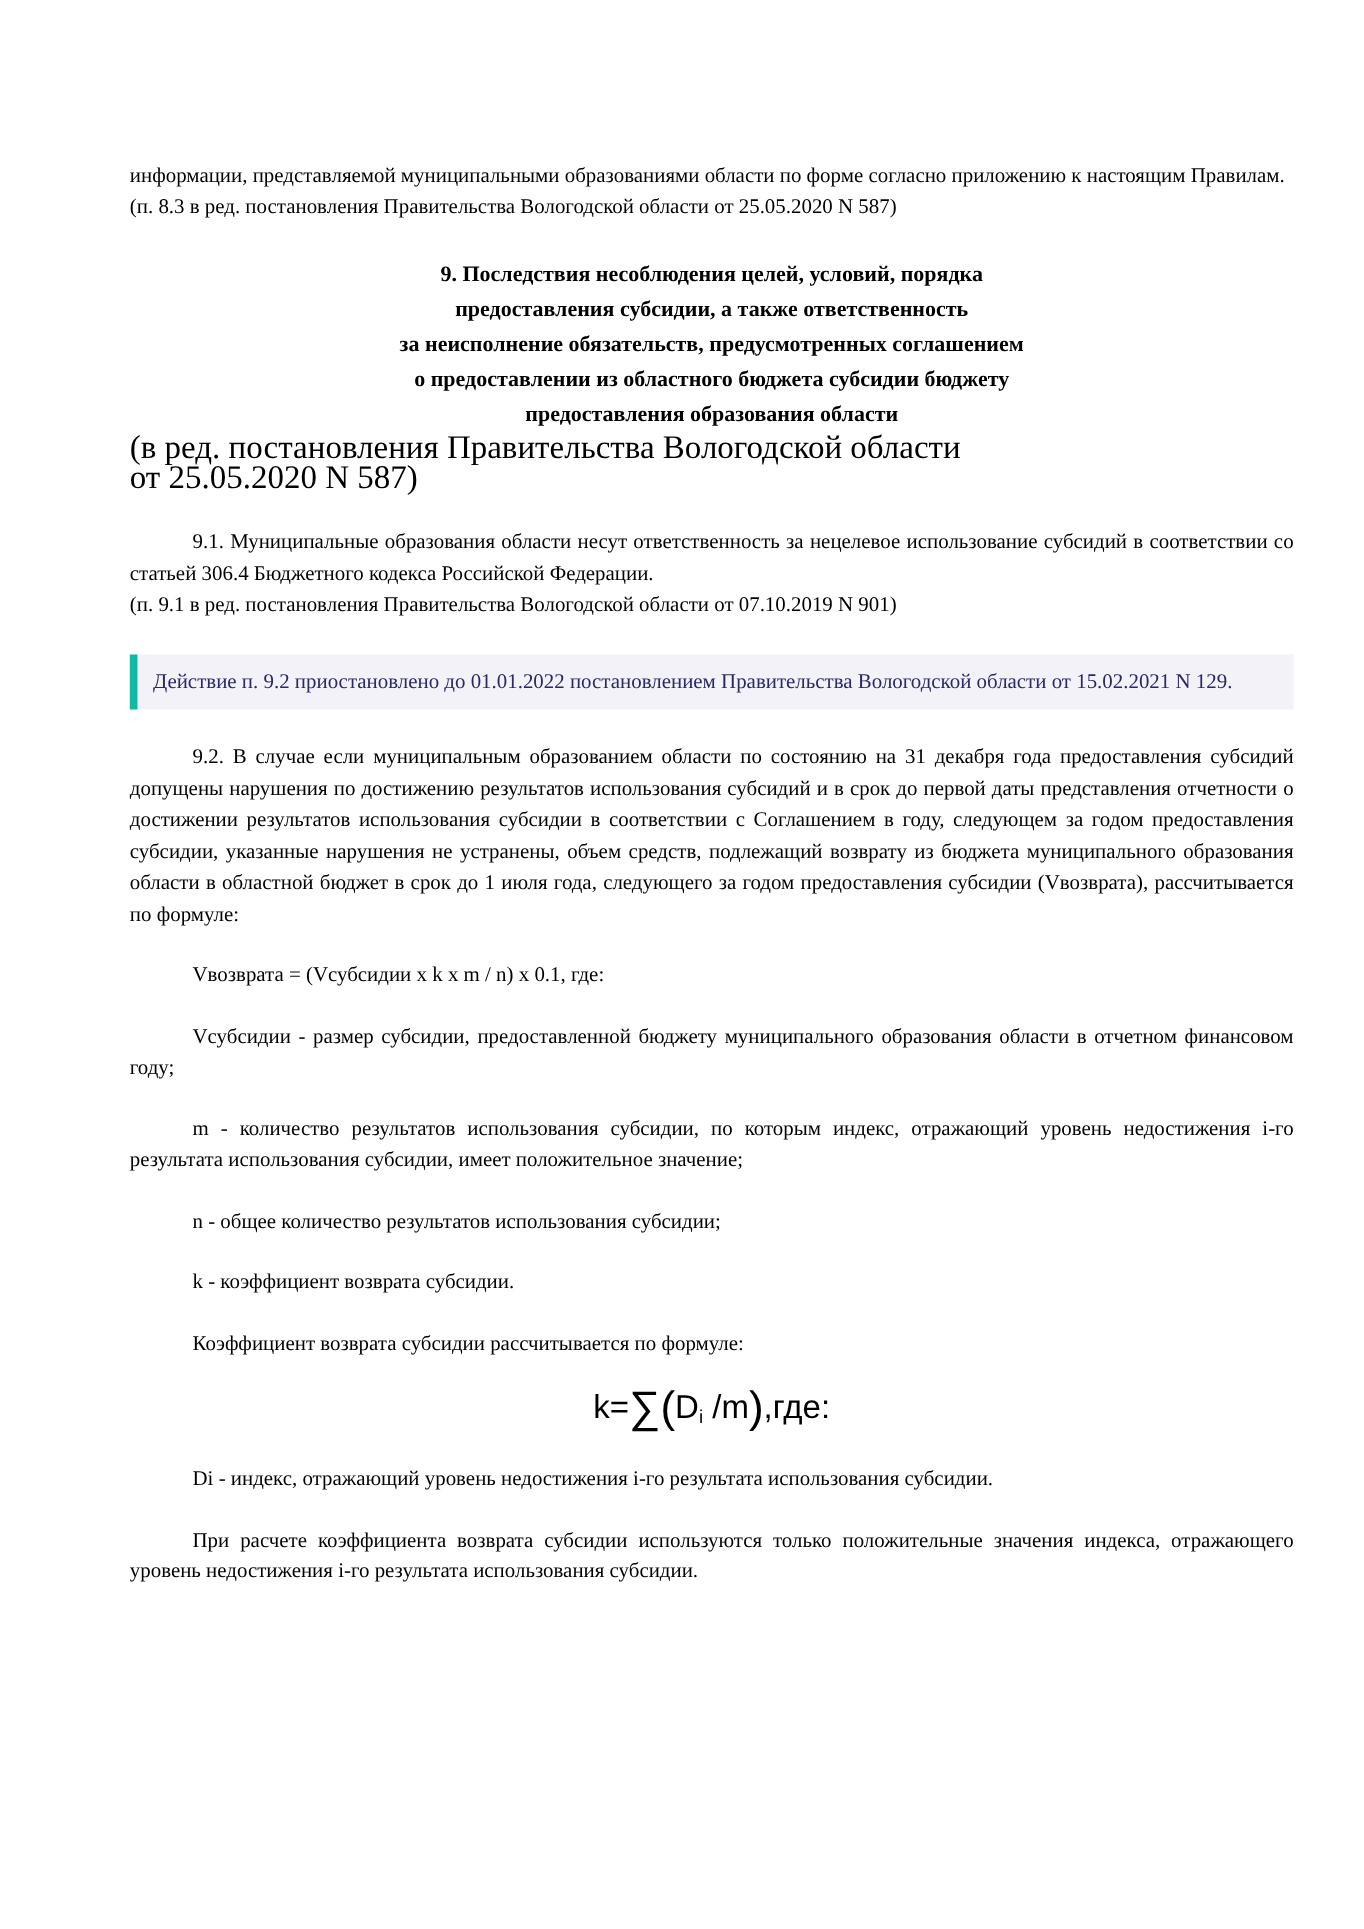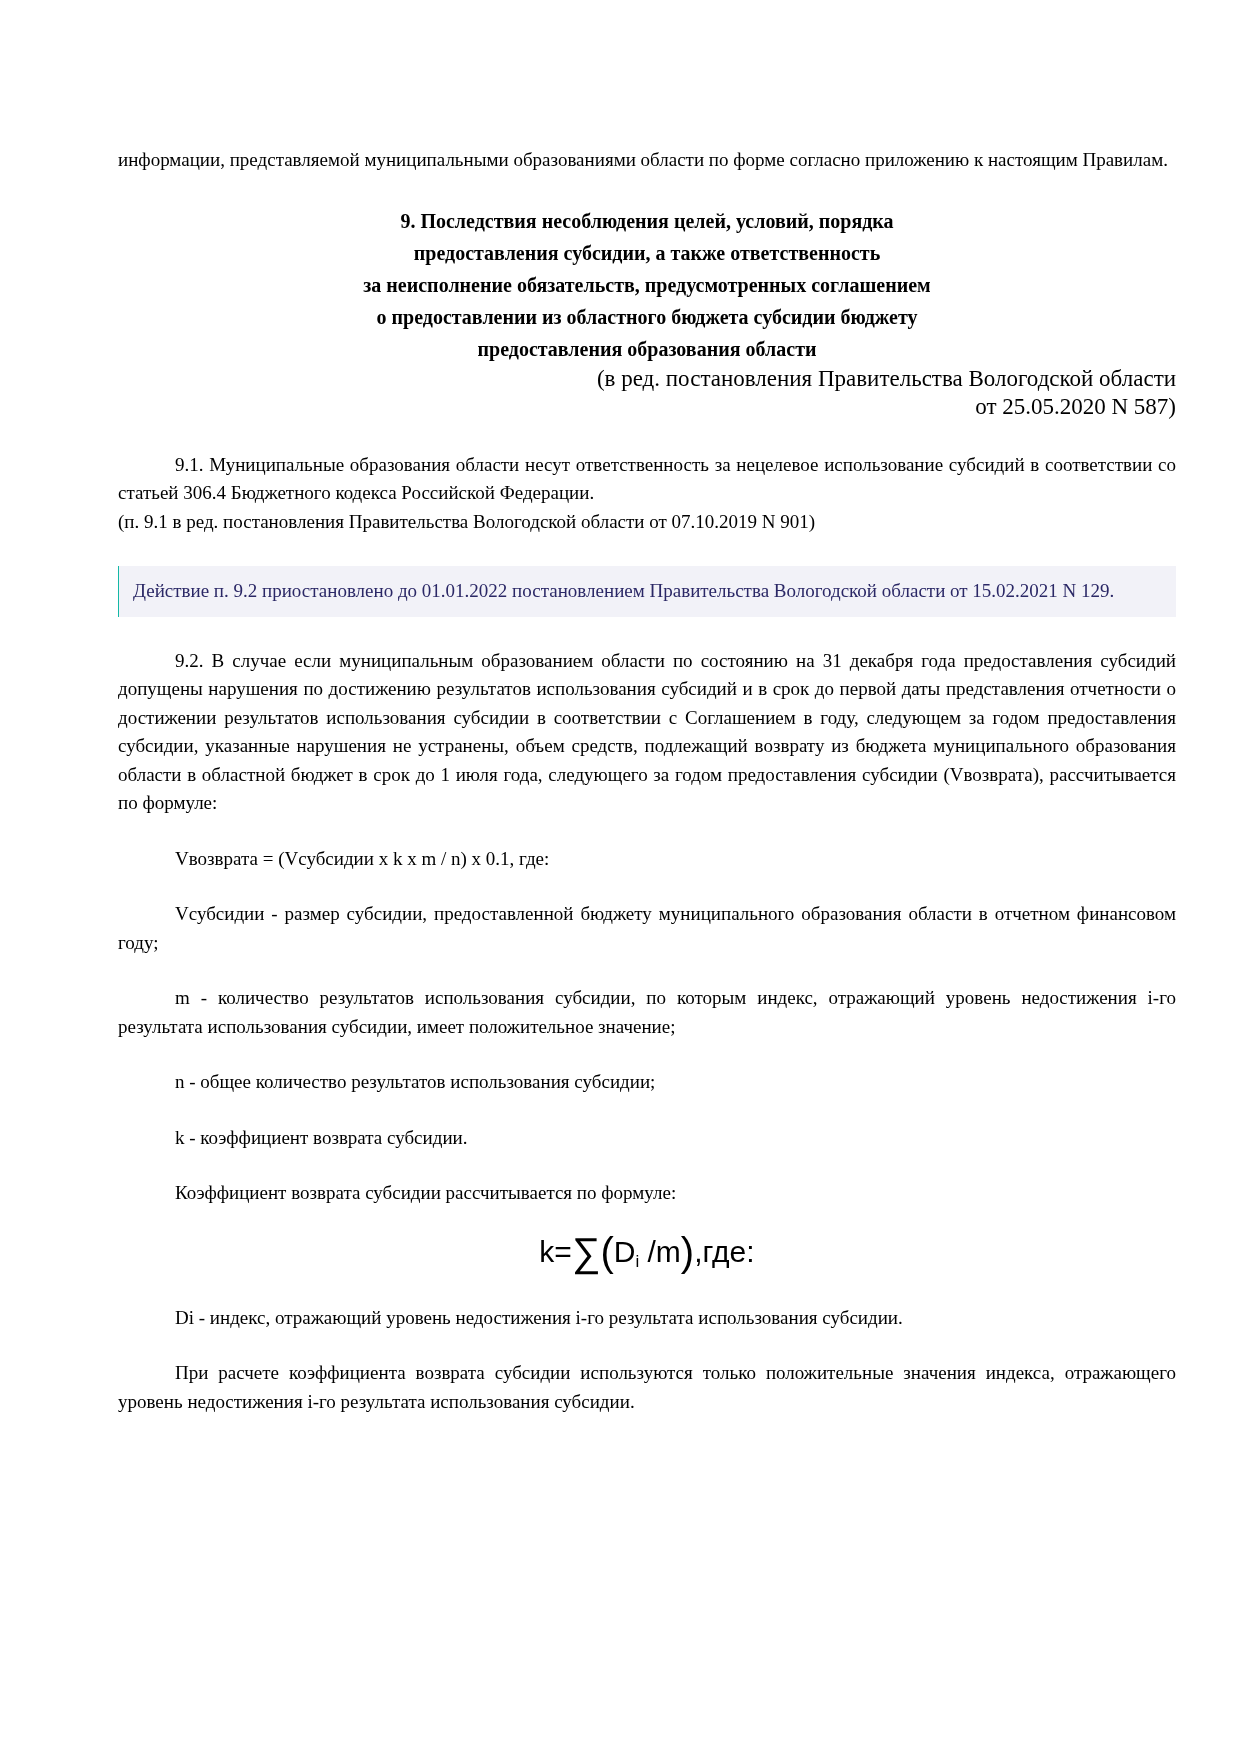--- a/index.html
+++ b/index.html
@@ -30,32 +30,32 @@
   .indent { text-indent: 57px; }
   .heading {
     margin-top: 30px;
     text-align: center;
     font-weight: bold;
     font-size: 20px;
     line-height: 32px;
   }
   .heading-line { display: block; }
   .heading-note {
-    text-align: right;
-    font-size: 23px;
+    text-align: left;
+    font-size: 30px;
     line-height: 28px;
   }
   .heading-note span { display: block; }
   .gap-lg { height: 30px; }
   .gap-md { height: 27px; }
   .note-box {
     margin-top: 30px;
     margin-bottom: 30px;
     background: #f2f2f8;
-    border-left: 1px solid #14b8a6;
+    border-left: 7px solid #14b8a6;
     padding: 11px 6px 11px 14px;
     color: #2b2866;
     font-size: 22.5px;
     line-height: 29px;
   }
   .note-box p { color: #2b2866; }
   .formula-block {
     text-align: center;
     font-size: 30px;
     line-height: 44px;
@@ -75,20 +75,21 @@
     font-size: 17px;
     vertical-align: -5px;
   }
 </style>
 </head>
 <body>
 
 <div class="page">
 
   <p>информации, представляемой муниципальными образованиями области по форме согласно приложению к настоящим Правилам.</p>
+  <p style="text-align:left;">(п. 8.3 в ред. постановления Правительства Вологодской области от 25.05.2020 N 587)</p>
 
   <div class="heading">
     <span class="heading-line">9. Последствия несоблюдения целей, условий, порядка</span>
     <span class="heading-line">предоставления субсидии, а также ответственность</span>
     <span class="heading-line">за неисполнение обязательств, предусмотренных соглашением</span>
     <span class="heading-line">о предоставлении из областного бюджета субсидии бюджету</span>
     <span class="heading-line">предоставления образования области</span>
   </div>
   <div class="heading-note">
     <span>(в ред. постановления Правительства Вологодской области</span>

